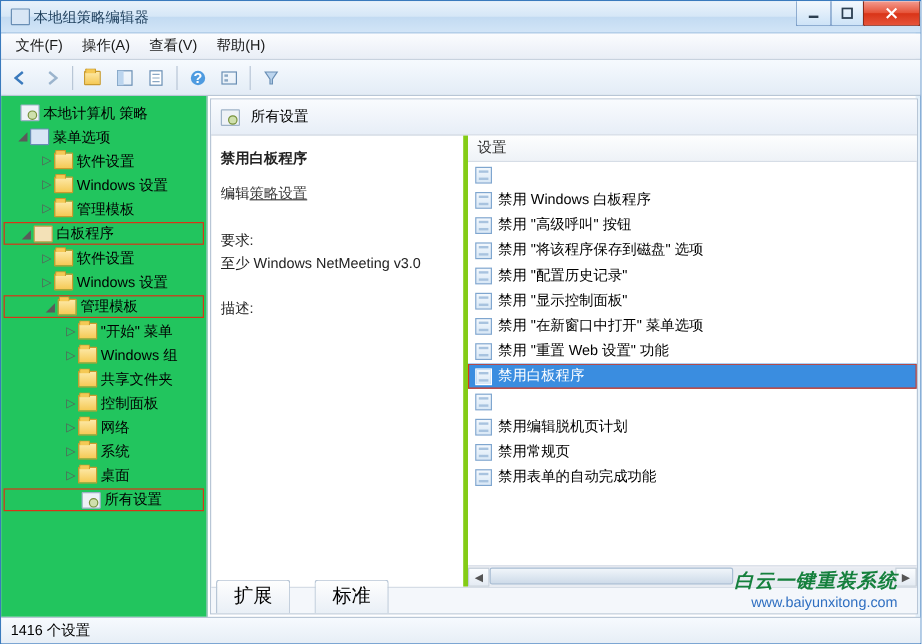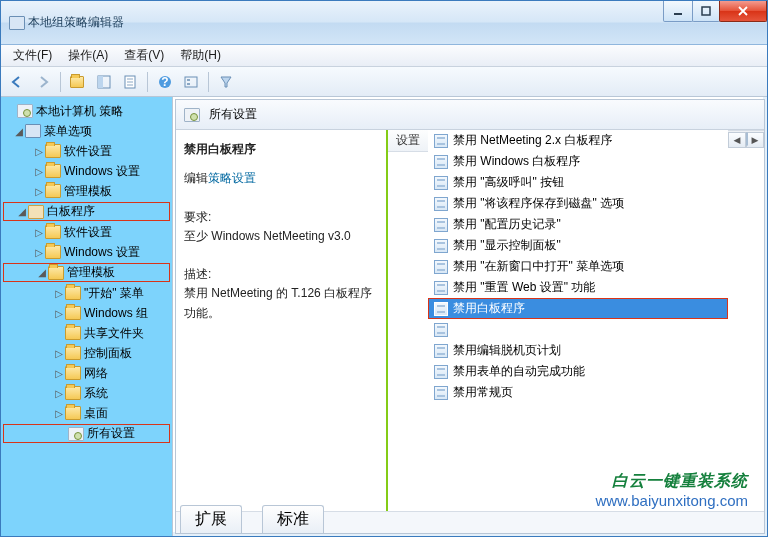--- a/index.html
+++ b/index.html
@@ -1,64 +1,64 @@
 <!DOCTYPE html>
 <html><head>
 <meta charset="utf-8">
 <style>
 *{box-sizing:border-box;margin:0;padding:0;font-family:"Microsoft YaHei","Segoe UI",sans-serif;font-size:12px}
 body{width:768px;height:537px;overflow:hidden;background:#fff}
 .window{width:768px;height:537px;border:1px solid #3a7abd;background:#fff;display:flex;flex-direction:column;box-shadow:inset 0 0 0 4px rgba(120,180,230,.2)}
-.titlebar{height:44px;background:linear-gradient(#e9f2fb,#d6e7f7 48%,#c3dbf2 52%,#d2e5f7);display:flex;align-items:center;padding:0 0 0 8px;border-bottom:1px solid #8fb6dd}
+.titlebar{height:27px;background:linear-gradient(#e9f2fb,#d6e7f7 48%,#c3dbf2 52%,#d2e5f7);display:flex;align-items:center;padding:0 0 0 8px;border-bottom:1px solid #8fb6dd}
 .title-text{flex:1;color:#1b3c59;font-size:12px}
 .winbtns{display:flex;height:21px;align-self:flex-start}
 .winbtn{width:30px;height:21px;border:1px solid #7a9cc6;border-top:none;background:linear-gradient(#f3f8fd,#cde3f7);display:flex;align-items:center;justify-content:center;font-size:10px;color:#2b3e50;border-radius:0 0 2px 2px;margin-left:-1px}
 .winbtn.max{width:28px}
 .winbtn.close{width:48px;background:linear-gradient(#f39b8f,#e6543a 48%,#d93418 52%,#e6543a);color:#fff;border-color:#8a2a18}
 .menubar{height:22px;background:linear-gradient(#fbfcfe,#e9eef6);display:flex;align-items:center;padding:0 4px;border-bottom:1px solid #c8d2de}
 .menuitem{padding:2px 8px;color:#1a1a1a;cursor:default}
 .toolbar{height:30px;background:linear-gradient(#f6fafe,#e3ecf6);display:flex;align-items:center;padding:0 4px;gap:2px;border-bottom:1px solid #b8c6d6}
 .tb-btn{width:24px;height:24px;border:1px solid transparent;border-radius:3px;display:flex;align-items:center;justify-content:center;cursor:default}
 .tb-sep{width:1px;height:20px;background:#b8c6d6;margin:0 3px}
 .body{flex:1;display:flex;min-height:0}
-.tree-pane{width:172px;border-right:1px solid #b8c6d6;overflow:auto;background:#7dd3fc;padding:4px 0}
+.tree-pane{width:172px;border-right:1px solid #b8c6d6;overflow:auto;background:#22c55e;padding:4px 0}
 .tree-item{display:flex;align-items:center;height:20px;cursor:default;white-space:nowrap}
 .tw{display:inline-block;width:12px;text-align:center;color:#5a5a5a;font-size:10px}
 .folder-icon,.node-icon{width:16px;height:14px;margin-right:3px;flex-shrink:0}
 .folder-icon{background:linear-gradient(#fde9a8,#f5c955);border:1px solid #c99b2e;border-radius:1px;position:relative}
 .folder-icon::before{content:"";position:absolute;top:-3px;left:0;width:7px;height:3px;background:#f5c955;border:1px solid #c99b2e;border-bottom:none;border-radius:1px 1px 0 0}
 .comp-icon{width:16px;height:14px;margin-right:3px;background:#d8e6f5;border:1px solid #6a8fb5;border-radius:1px;flex-shrink:0}
 .set-icon{width:16px;height:14px;margin-right:3px;background:#eef2f7;border:1px solid #9fb3c8;border-radius:1px;position:relative;flex-shrink:0}
 .set-icon::after{content:"";position:absolute;right:1px;bottom:0;width:6px;height:6px;border:1px solid #77923c;border-radius:50%;background:#cfe0ad}
 .hl-red{border:1px solid #d93418;padding:0 1px;height:19px}
 .right-pane{flex:1;display:flex;flex-direction:column;min-width:0;margin:2px;border:1px solid #b8c6d6;background:#fff}
 .pane-header{height:30px;background:linear-gradient(#f9fbfe,#e7eef7);display:flex;align-items:center;padding:0 8px;border-bottom:1px solid #c8d2de;gap:6px}
 .pane-body{flex:1;display:flex;min-height:0}
 .detail-col{width:210px;padding:10px 8px;color:#222;line-height:1.6}
 .detail-title{font-weight:bold;margin-bottom:10px}
-.detail-link{color:#0369a1;cursor:pointer}
-.list-col{flex:1;display:flex;flex-direction:row;border-left:2px solid #84cc16;min-width:0}
+.detail-link{color:#404040;text-decoration:underline;cursor:pointer}
+.list-col{flex:1;display:flex;flex-direction:column;border-left:4px solid #84cc16;min-width:0}
 .list-header{height:22px;border-bottom:1px solid #d6dde6;background:linear-gradient(#fdfefe,#eef2f7);display:flex;align-items:center;padding:0 8px;color:#333}
 .list-body{flex:1;overflow:auto}
 .list-row{height:21px;display:flex;align-items:center;padding:0 6px;cursor:default;white-space:nowrap}
 .list-row.selected{background:#3a8de0;color:#fff}
 .pol-icon{width:14px;height:14px;border:1px solid #7fa6cf;background:linear-gradient(#f3f8fd,#d9e8f6);margin-right:5px;flex-shrink:0;position:relative}
 .pol-icon::after{content:"";position:absolute;inset:2px;border-top:2px solid #a8c3df;border-bottom:2px solid #a8c3df}
 .list-row.selected .pol-icon{border-color:#fff}
 .hl-red-row{box-shadow:inset 0 0 0 1px #d93418}
 .hscroll{height:18px;background:#eef1f5;border-top:1px solid #d6dde6;display:flex;align-items:center}
 .hscroll .arr{width:18px;height:16px;border:1px solid #c2ccd8;background:linear-gradient(#fbfdff,#e4ebf3);display:flex;align-items:center;justify-content:center;font-size:9px;color:#555}
 .hscroll .track{flex:1;height:16px;background:#e8ecf2;position:relative}
 .hscroll .thumb{position:absolute;left:0;top:0;height:14px;width:60%;background:linear-gradient(#f0f5fa,#cedbe9);border:1px solid #a8bdd3;border-radius:2px}
 .tabs{height:22px;display:flex;align-items:flex-end;padding:0 4px;background:#f4f7fb;border-top:1px solid #d6dde6}
 .tab{padding:3px 14px;border:1px solid #b8c6d6;border-bottom:none;background:linear-gradient(#fefefe,#e9eff6);border-radius:3px 3px 0 0;margin-right:20px;font-size:16px;cursor:default}
 .statusbar{height:22px;border-top:1px solid #b8c6d6;background:linear-gradient(#f6fafe,#e7eef6);display:flex;align-items:center;padding:0 8px;justify-content:space-between}
 .watermark{position:absolute;right:20px;bottom:28px;text-align:right;font-family:"SimHei",sans-serif;pointer-events:none}
 .watermark .l1{font-size:16px;color:#15803d;font-style:italic;font-weight:bold;letter-spacing:1px}
-.watermark .l2{font-size:15px;color:#2f6fc1}
+.watermark .l2{font-size:12px;color:#2f6fc1}
 svg{display:block}
 </style>
 </head>
 <body>
 
 <div class="window">
   <div class="titlebar">
     <span class="comp-icon"></span>
     <span class="title-text">本地组策略编辑器</span>
     <div class="winbtns">
@@ -232,30 +232,28 @@
       </div>
       <div class="pane-body">
         <div class="detail-col">
           <div class="detail-title">禁用白板程序</div>
           <div><span>编辑</span><span class="detail-link">策略设置</span></div>
           <br>
           <div>要求:</div>
           <div>至少 Windows NetMeeting v3.0</div>
           <br>
           <div>描述:</div>
-          <div>禁用 NetMeeting 的 T.126 白板程序功能。</div>
         </div>
         <div class="list-col">
           <div class="list-header">
               <span>设置</span>
             </div>
           <div class="list-body" id="list-body">
               <div class="list-row">
                 <span class="pol-icon"></span>
-                <span>禁用 NetMeeting 2.x 白板程序</span>
               </div>
               <div class="list-row">
                 <span class="pol-icon"></span>
                 <span>禁用 Windows 白板程序</span>
               </div>
               <div class="list-row">
                 <span class="pol-icon"></span>
                 <span>禁用 "高级呼叫" 按钮</span>
               </div>
               <div class="list-row">
@@ -284,41 +282,44 @@
               </div>
               <div class="list-row">
                 <span class="pol-icon"></span>
               </div>
               <div class="list-row">
                 <span class="pol-icon"></span>
                 <span>禁用编辑脱机页计划</span>
               </div>
               <div class="list-row">
                 <span class="pol-icon"></span>
+                <span>禁用常规页</span>
+              </div>
+              <div class="list-row">
+                <span class="pol-icon"></span>
                 <span>禁用表单的自动完成功能</span>
-              </div>
-              <div class="list-row">
-                <span class="pol-icon"></span>
-                <span>禁用常规页</span>
               </div>
             </div>
           <div class="hscroll">
             <div class="arr">◀</div>
             <div class="track">
                 <div class="thumb"></div>
               </div>
             <div class="arr">▶</div>
           </div>
         </div>
       </div>
       <div class="tabs">
         <div class="tab">扩展</div>
         <div class="tab">标准</div>
       </div>
     </div>
   </div>
 
+  <div class="statusbar">
+    <span>1416 个设置</span>
+  </div>
 </div>
 
 <div class="watermark">
   <div class="l1">白云一键重装系统</div>
   <div class="l2">www.baiyunxitong.com</div>
 </div>
 
 </body></html>

